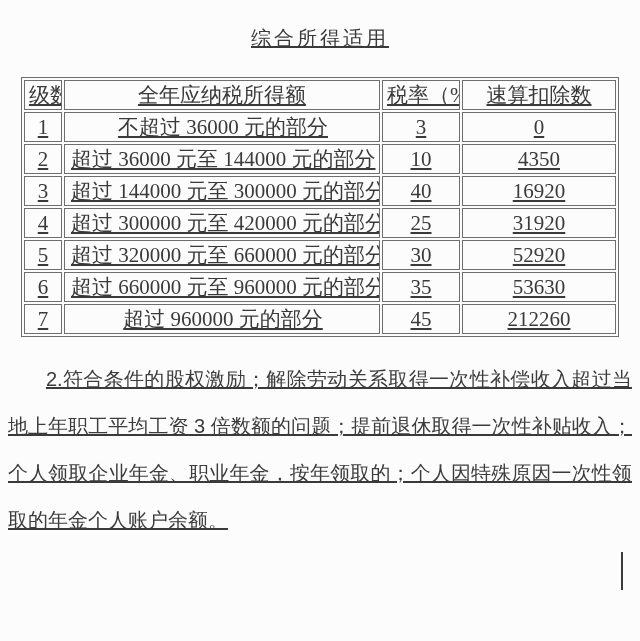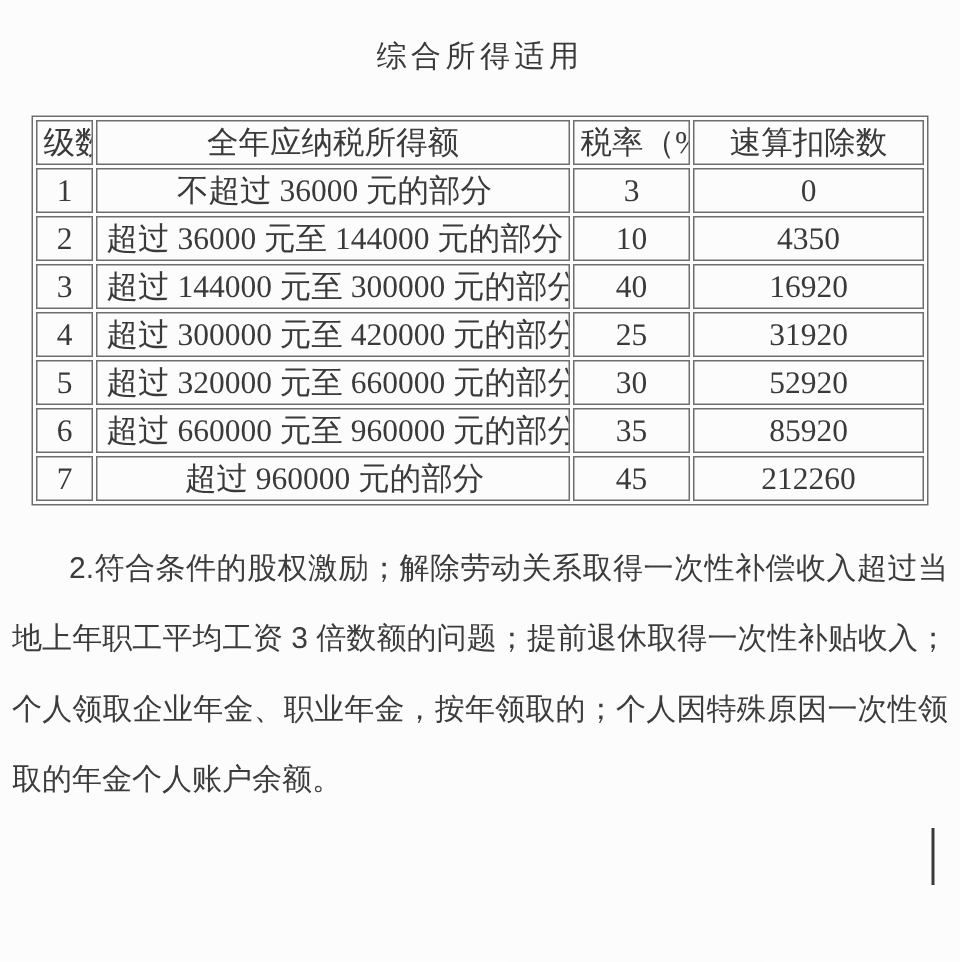--- a/index.html
+++ b/index.html
@@ -7,20 +7,21 @@
     width: 640px; height: 641px;
     background: #ffffff;
     font-family: "Liberation Sans", "DejaVu Sans", sans-serif;
   }
   .page {
     position: relative;
     width: 640px; height: 641px;
     background: #fcfcfc;
     overflow: hidden;
     color: #3a3a3a;
+    text-decoration: underline;
   }
   .title {
     margin-top: 25px;
     text-align: center;
     font-family: "Liberation Serif", "DejaVu Serif", serif;
     font-size: 20px;
     line-height: 26px;
     letter-spacing: 3px;
     color: #3a3a3a;
     font-weight: 500;
@@ -117,21 +118,21 @@
       <tr>
         <td class="cell-level">5</td>
         <td class="cell-income">超过 320000 元至 660000 元的部分</td>
         <td class="cell-rate">30</td>
         <td class="cell-deduction">52920</td>
       </tr>
       <tr>
         <td class="cell-level">6</td>
         <td class="cell-income">超过 660000 元至 960000 元的部分</td>
         <td class="cell-rate">35</td>
-        <td class="cell-deduction">85920</td>
+        <td class="cell-deduction">53630</td>
       </tr>
       <tr>
         <td class="cell-level">7</td>
         <td class="cell-income">超过 960000 元的部分</td>
         <td class="cell-rate">45</td>
         <td class="cell-deduction">212260</td>
       </tr>
     </tbody>
   </table>
 

